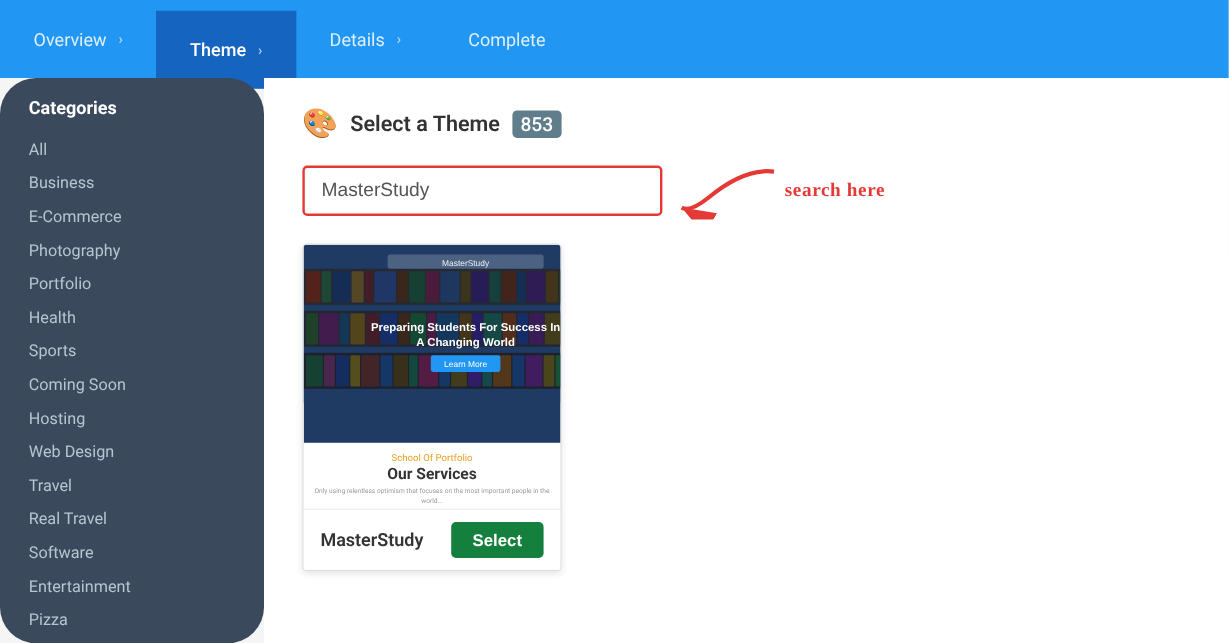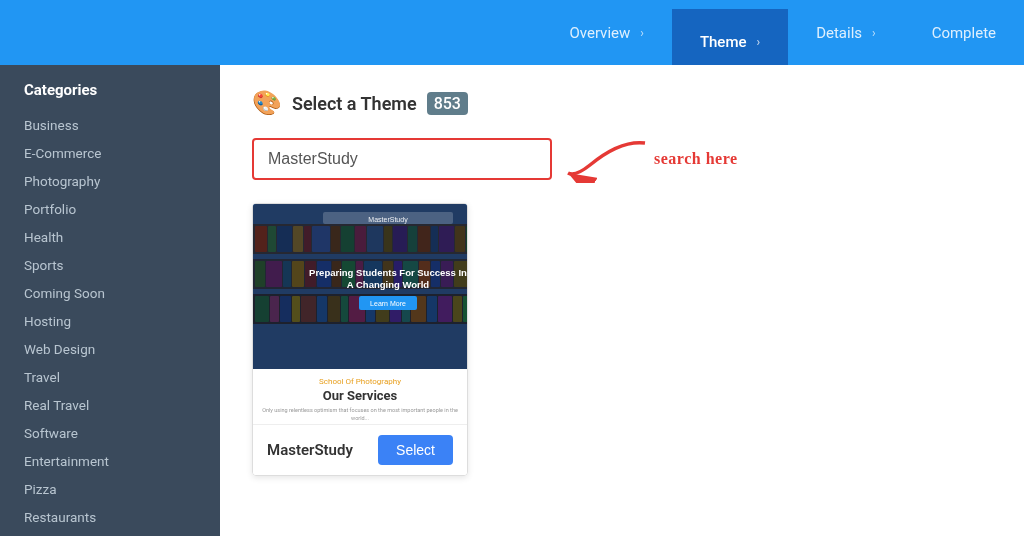--- a/index.html
+++ b/index.html
@@ -3,21 +3,21 @@
   <meta charset="utf-8">
   <style>
     * { box-sizing: border-box; margin: 0; padding: 0; }
     body { font-family: -apple-system, BlinkMacSystemFont, 'Segoe UI', Roboto, sans-serif; background: #f5f5f5; width: 1024px; height: 536px; overflow: hidden; }
 
     
     .top-nav {
       background: #2196F3;
       display: flex;
       align-items: center;
-      justify-content: flex-end;
+      justify-content: flex-start;
       height: 65px;
       gap: 0;
     }
     .nav-item {
       display: flex;
       align-items: center;
       color: rgba(255,255,255,0.85);
       font-size: 15px;
       padding: 0 28px;
       height: 65px;
@@ -43,20 +43,21 @@
     }
 
     
     .sidebar {
       width: 220px;
       background: #3a4a5c;
       color: #cdd5e0;
       padding: 16px 0;
       overflow-y: auto;
       flex-shrink: 0;
+      border-radius: 30px;
     }
     .sidebar-title {
       color: #fff;
       font-weight: 700;
       font-size: 15px;
       padding: 0 24px 12px 24px;
     }
     .sidebar-item {
       padding: 6px 24px;
       font-size: 13.5px;
@@ -205,27 +206,27 @@
       padding: 10px 14px;
       border-top: 1px solid #eee;
       background: #fff;
     }
     .theme-name {
       font-size: 15px;
       font-weight: 600;
       color: #333;
     }
     .select-btn {
-      background: #3b82f6;
+      background: #15803d;
       color: #fff;
       border: none;
       padding: 7px 18px;
       border-radius: 4px;
       font-size: 14px;
-      font-weight: 400;
+      font-weight: 700;
       cursor: pointer;
     }
   </style>
 </head>
 <body>
 
 <nav class="top-nav">
   <div class="nav-item">
     <span>Overview</span>
     <span class="nav-chevron">›</span>
@@ -240,20 +241,21 @@
   </div>
   <div class="nav-item">
     <span>Complete</span>
   </div>
 </nav>
 
 <div class="main-layout">
 
   <aside class="sidebar">
     <div class="sidebar-title">Categories</div>
+    <div class="sidebar-item">All</div>
     <div class="sidebar-item">Business</div>
     <div class="sidebar-item">E-Commerce</div>
     <div class="sidebar-item">Photography</div>
     <div class="sidebar-item">Portfolio</div>
     <div class="sidebar-item">Health</div>
     <div class="sidebar-item">Sports</div>
     <div class="sidebar-item">Coming Soon</div>
     <div class="sidebar-item">Hosting</div>
     <div class="sidebar-item">Web Design</div>
     <div class="sidebar-item">Travel</div>
@@ -373,21 +375,21 @@
           <rect x="70" y="8" width="130" height="12" rx="2" fill="rgba(255,255,255,0.2)"></rect>
           <text x="135" y="18" text-anchor="middle" fill="rgba(255,255,255,0.9)" font-size="7" font-family="sans-serif">MasterStudy</text>
           <text x="135" y="72" text-anchor="middle" fill="#ffffff" font-size="9.5" font-weight="bold" font-family="sans-serif">Preparing Students For Success In</text>
           <text x="135" y="84" text-anchor="middle" fill="#ffffff" font-size="9.5" font-weight="bold" font-family="sans-serif">A Changing World</text>
 
           <rect x="106" y="92" width="58" height="14" rx="2" fill="#2196F3"></rect>
           <text x="135" y="102" text-anchor="middle" fill="#fff" font-size="7" font-family="sans-serif">Learn More</text>
         </svg>
 
         <div class="preview-services">
-          <div class="services-title">School Of Photography</div>
+          <div class="services-title">School Of Portfolio</div>
           <div class="services-subtitle">Our Services</div>
           <div class="services-desc">Only using relentless optimism that focuses on the most important people in the world...</div>
           <div class="services-icons-row">
             <div class="service-icon-item">
               <div class="service-icon-circle" style="background:#fef3e0; color:#e8a020;">📚</div>
 
             </div>
             <div class="service-icon-item">
               <div class="service-icon-circle" style="background:#e3f2fd; color:#2196F3;">🎓</div>
 

